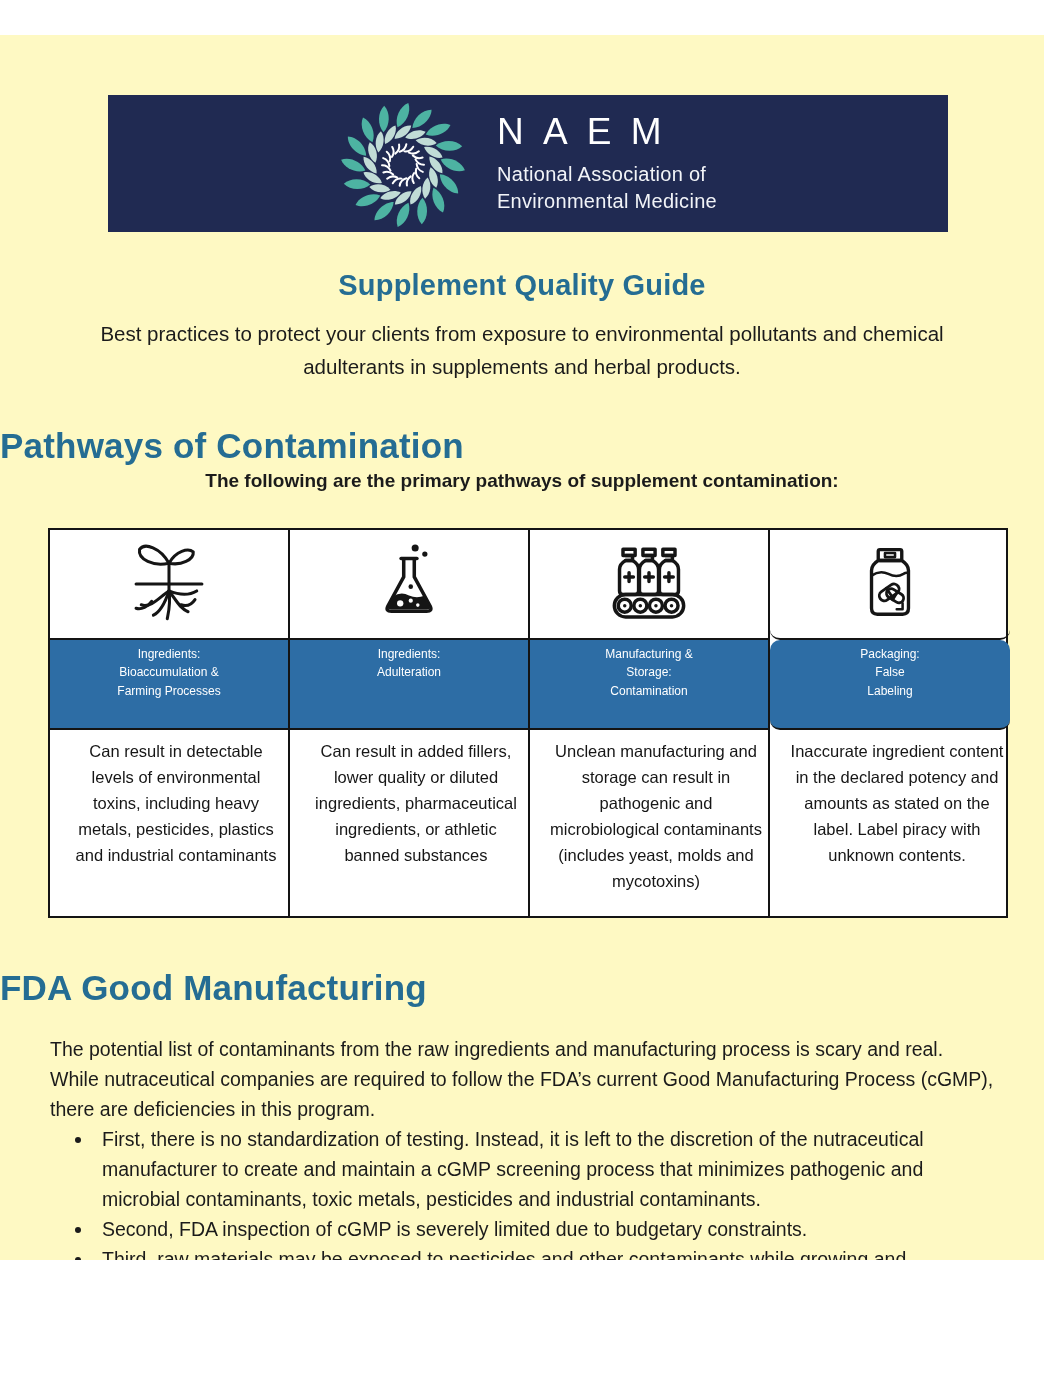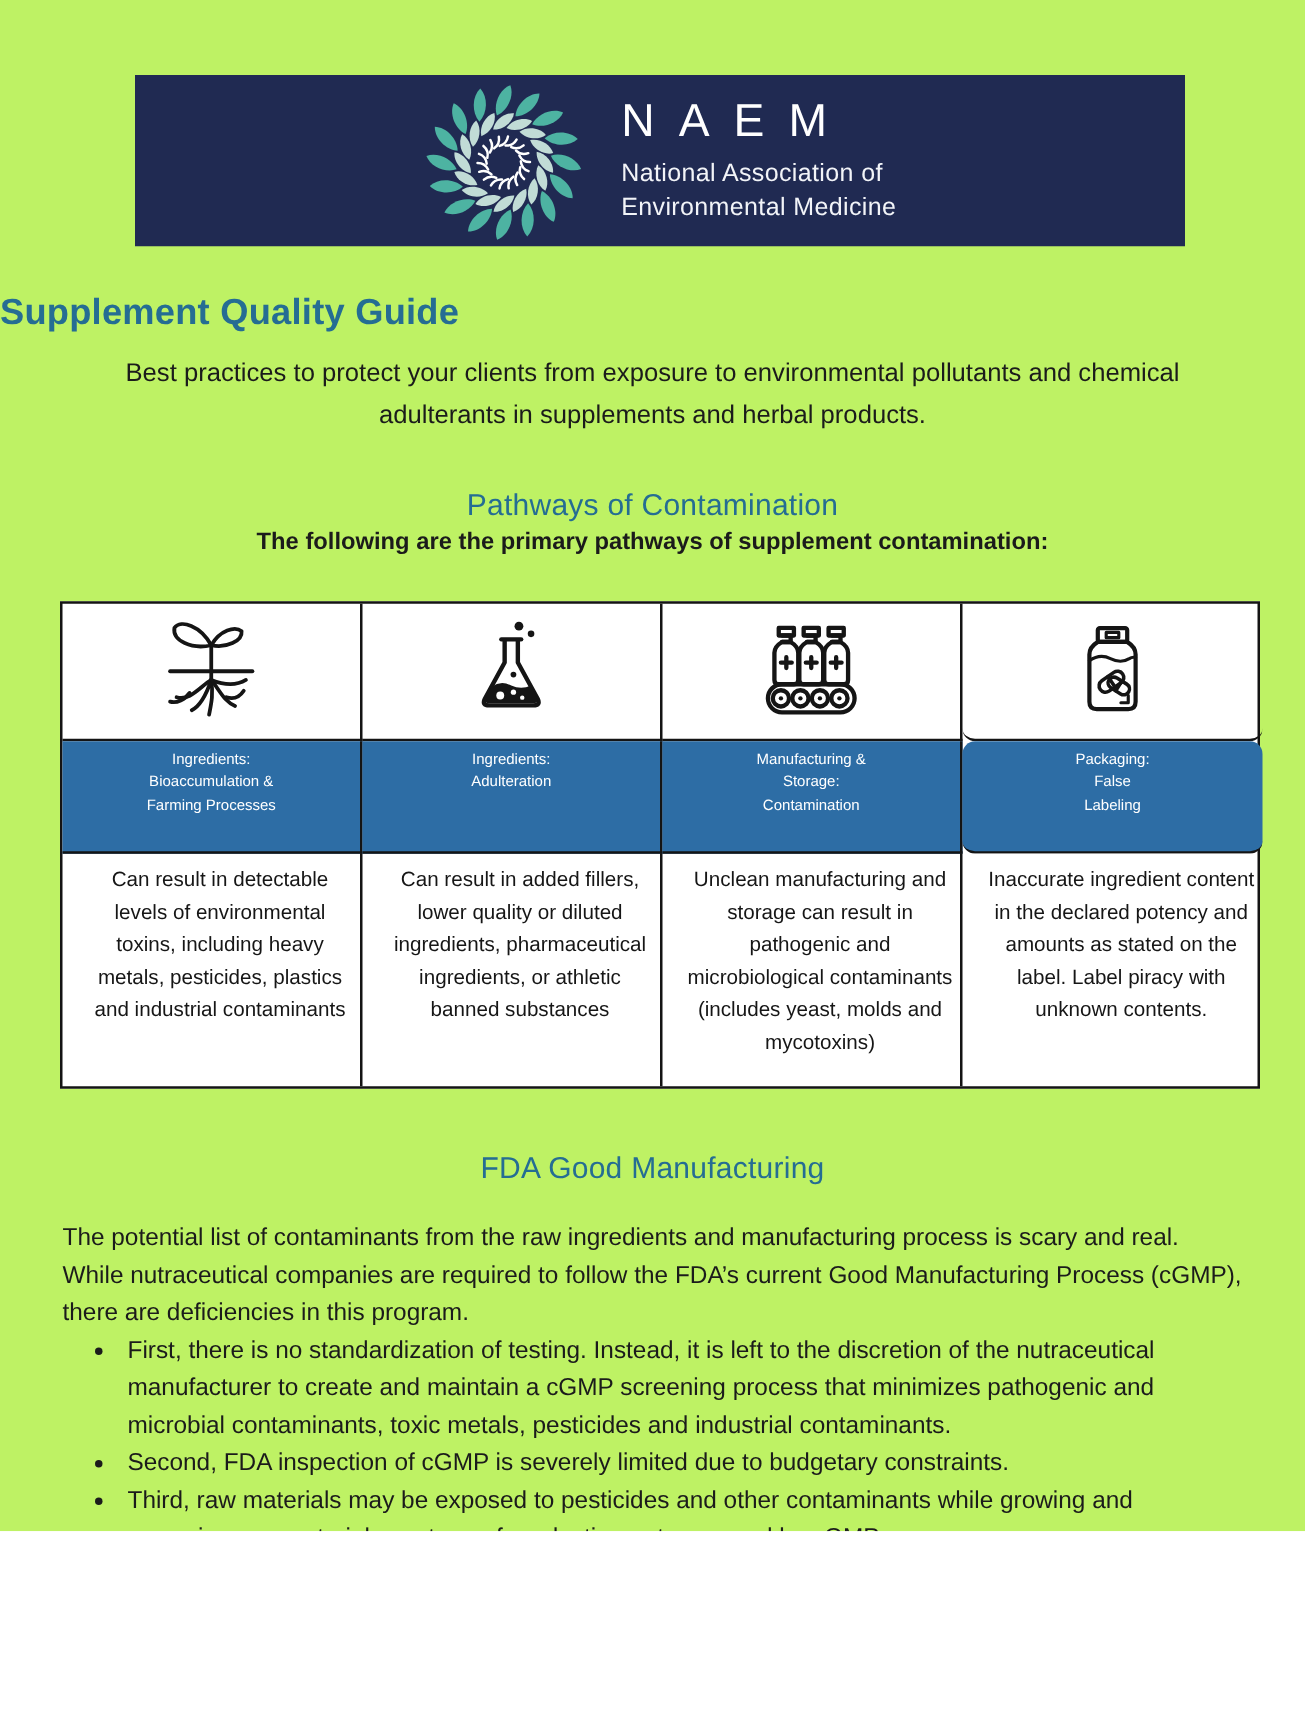--- a/index.html
+++ b/index.html
@@ -5,50 +5,50 @@
   :root{
     --navy:#202a52;
     --teal-heading:#256d93;
     --hdr-blue:#2d6da5;
     --ink:#1d1d1d;
     --line:#141414;
   }
   *{box-sizing:border-box;margin:0;padding:0;}
   html,body{background:#ffffff;}
   body{font-family:"Liberation Sans", sans-serif; color:var(--ink);}
-  .page{position:relative;width:1044px;height:1225px;background:#bef264;overflow:hidden;}
+  .page{position:relative;width:1044px;height:1225px;background:#fef9c3;overflow:hidden;margin-top:35px;}
 
   
   .banner{
     margin:60px 0 0 108px;
     width:840px;height:137px;
     background:var(--navy);
     display:flex;align-items:center;justify-content:center;
     gap:30px;
   }
   .logo-wrap{width:128px;height:128px;flex:0 0 auto;margin-top:2px;}
   .banner-text{color:#ffffff;}
   .acronym{
     font-size:37px;font-weight:400;letter-spacing:0.52em;
     color:#ffffff;line-height:1.1;margin-bottom:8px;white-space:nowrap;
   }
   .orgline{font-size:20px;font-weight:300;letter-spacing:0.015em;line-height:1.35;color:#f2f4f8;}
 
   
   .doc-title{
-    margin-top:37px;
+    margin-top:37px;text-align:center;
     color:var(--teal-heading);font-size:29px;font-weight:700;letter-spacing:0.2px;
   }
   .doc-subtitle{
     margin:16px auto 0 auto;max-width:930px;text-align:center;
     font-size:20.5px;line-height:1.6;color:#1b1b1b;
   }
   .section-heading{
-    margin-top:42px;text-align:center;
-    color:var(--teal-heading);font-size:24px;font-weight:400;letter-spacing:0.2px;
+    margin-top:42px;text-align:left;
+    color:var(--teal-heading);font-size:35px;font-weight:700;letter-spacing:0.2px;
   }
   .section-intro{margin-top:4px;text-align:center;font-size:19px;color:#1b1b1b;font-weight:bold;}
 
   
   .ptable{
     margin:36px 0 0 48px;width:960px;
     display:grid;grid-template-columns:repeat(4,240px);
     border:2px solid var(--line);
     background:#fff;
   }

